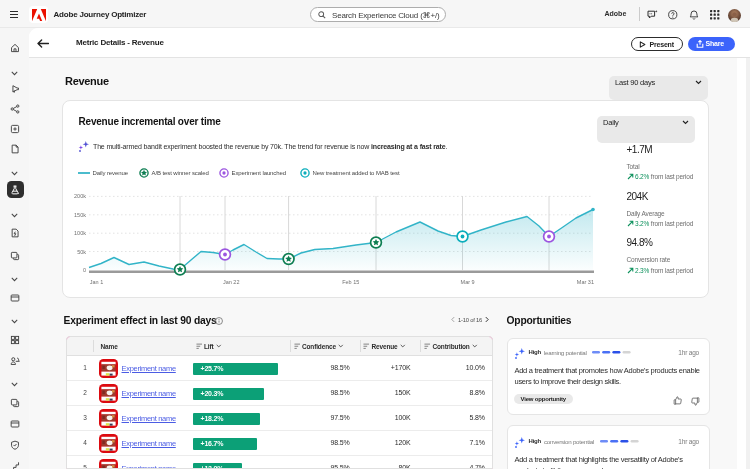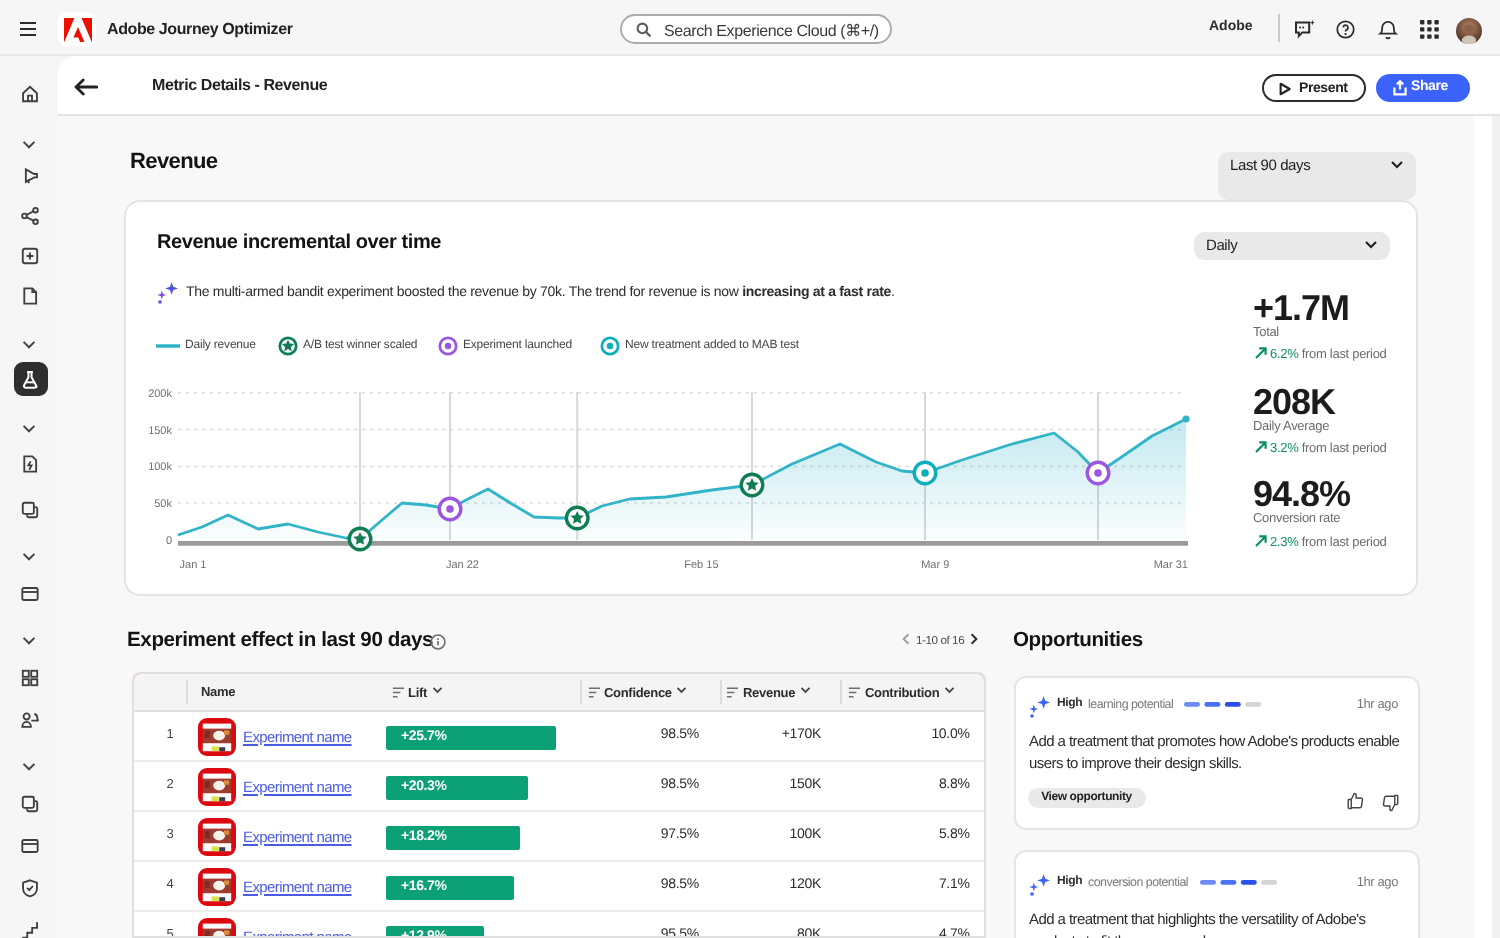--- a/index.html
+++ b/index.html
@@ -33,31 +33,31 @@
 
   #content { position:absolute; left:0; top:30px; width:721px; height:411px; background:#f8f8f8; }
   #scrollstrip { position:absolute; left:708px; top:0; width:9px; height:411px; background:#fff; }
   #edgestrip { position:absolute; left:717px; top:0; width:4px; height:411px; background:#f1f1f1; }
 
   h1.rev { position:absolute; left:36px; top:17px; font-size:11px; font-weight:bold; color:#131313; letter-spacing:-0.3px; }
   .dd { position:absolute; background:#e9e9e9; border-radius:5px; }
   .dd span { position:absolute; left:6px; top:2px; font-size:7.5px; color:#1c1c1c; letter-spacing:-0.2px; white-space:nowrap; }
   .dd svg { position:absolute; right:6px; top:4px; }
   #dd-last90 { left:580px; top:18px; width:99px; height:24px; }
-  #dd-daily { left:534px; top:15px; width:98px; height:14px; }
+  #dd-daily { left:534px; top:15px; width:98px; height:27px; }
 
   
   #card { position:absolute; left:33px; top:42px; width:647px; height:198px; background:#fff; border:1px solid #e4e4e4; border-radius:8px; }
   #card h2 { position:absolute; left:15.5px; top:15px; font-size:10px; font-weight:bold; color:#131313; letter-spacing:-0.2px; }
   #insight { position:absolute; left:30px; top:41.5px; font-size:7px; color:#2c2c2c; letter-spacing:-0.15px; white-space:nowrap; }
   #legend { position:absolute; left:0; top:66px; width:500px; height:12px; }
   #legend .li { position:absolute; top:0; height:11px; display:flex; align-items:center; font-size:6px; color:#464646; letter-spacing:-0.1px; white-space:nowrap; }
 
   
-  .stat-num { position:absolute; left:563.5px; font-size:18px; font-weight:bold; color:#1c1c1c; letter-spacing:-0.5px; line-height:1; }
+  .stat-num { position:absolute; left:563.5px; font-size:10px; font-weight:normal; color:#1c1c1c; letter-spacing:-0.5px; line-height:1; }
   .stat-lbl { position:absolute; left:563.5px; font-size:6.5px; color:#6d6d6d; letter-spacing:-0.15px; line-height:1; }
   .stat-trend { position:absolute; left:563.5px; font-size:6.5px; color:#6d6d6d; letter-spacing:-0.15px; line-height:1; white-space:nowrap; }
   .grn { color:#0d915c; }
 
   
   #tbl-head { left:34.5px; top:256.5px; font-size:10.3px; font-weight:bold; color:#131313; letter-spacing:-0.2px; }
   #pagination { left:422px; top:257.5px; font-size:5.8px; color:#4b4b4b; letter-spacing:-0.2px; }
   #table { position:absolute; left:37px; top:278px; width:427px; height:133px; background:#ec4899; border:1px solid #e0e0e0; border-radius:4px 4px 0 0; overflow:hidden;padding-left:16px; }
   #thead { position:absolute; left:0; top:0; width:100%; height:18.5px; background:#f4f4f4; border-bottom:1px solid #e0e0e0; font-size:6.5px; font-weight:bold; color:#2c2c2c; letter-spacing:-0.15px; }
   .trow { position:absolute; left:0; width:100%; height:25px; border-bottom:1px solid #ececec; background:#fff; }
@@ -328,21 +328,21 @@
             <circle cx="399.5" cy="50.5" r="1.9" fill="#0caebc"></circle>
             <circle cx="486" cy="50.5" r="5.4" fill="#fff" stroke="#9c56e0" stroke-width="1.7"></circle>
             <circle cx="486" cy="50.5" r="1.9" fill="#9c56e0"></circle>
           </svg>
 
         <div class="stat-num" style="top:44px">+1.7M</div>
         <div class="stat-lbl" style="top:62.5px">Total</div>
         <div class="stat-trend" style="top:71.5px"><span class="arr"><svg width="7" height="7" viewBox="0 0 7 7" style="margin-right:1.5px;vertical-align:-1px">
                 <path d="M1 6 5.6 1.4M2.6 1.2h3.2v3.2" stroke="#0d915c" stroke-width="1.1" fill="none"></path>
               </svg></span><span class="grn">6.2%</span> from last period</div>
-        <div class="stat-num" style="top:90.5px">208K</div>
+        <div class="stat-num" style="top:90.5px">204K</div>
         <div class="stat-lbl" style="top:109.5px">Daily Average</div>
         <div class="stat-trend" style="top:118.5px"><span class="arr"><svg width="7" height="7" viewBox="0 0 7 7" style="margin-right:1.5px;vertical-align:-1px">
                 <path d="M1 6 5.6 1.4M2.6 1.2h3.2v3.2" stroke="#0d915c" stroke-width="1.1" fill="none"></path>
               </svg></span><span class="grn">3.2%</span> from last period</div>
         <div class="stat-num" style="top:136.5px">94.8%</div>
         <div class="stat-lbl" style="top:156px">Conversion rate</div>
         <div class="stat-trend" style="top:166px"><span class="arr"><svg width="7" height="7" viewBox="0 0 7 7" style="margin-right:1.5px;vertical-align:-1px">
                 <path d="M1 6 5.6 1.4M2.6 1.2h3.2v3.2" stroke="#0d915c" stroke-width="1.1" fill="none"></path>
               </svg></span><span class="grn">2.3%</span> from last period</div>
       </div>

